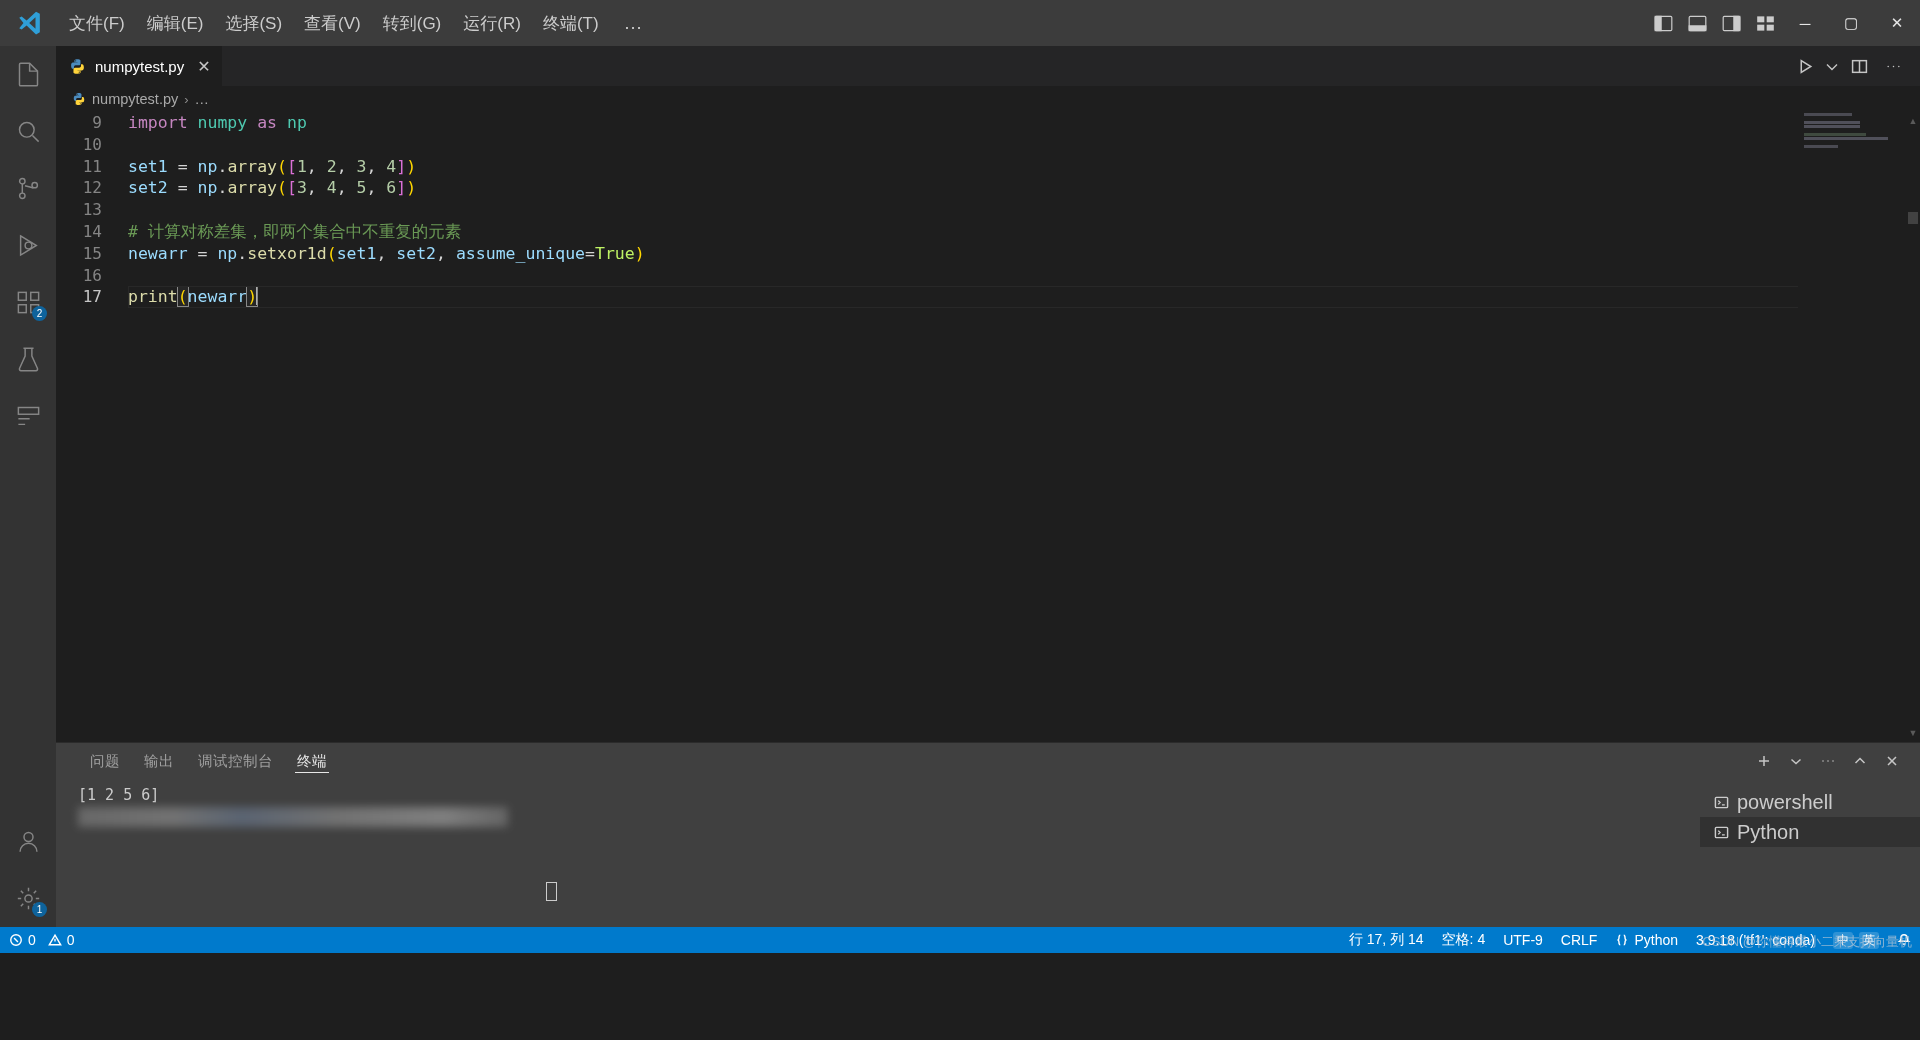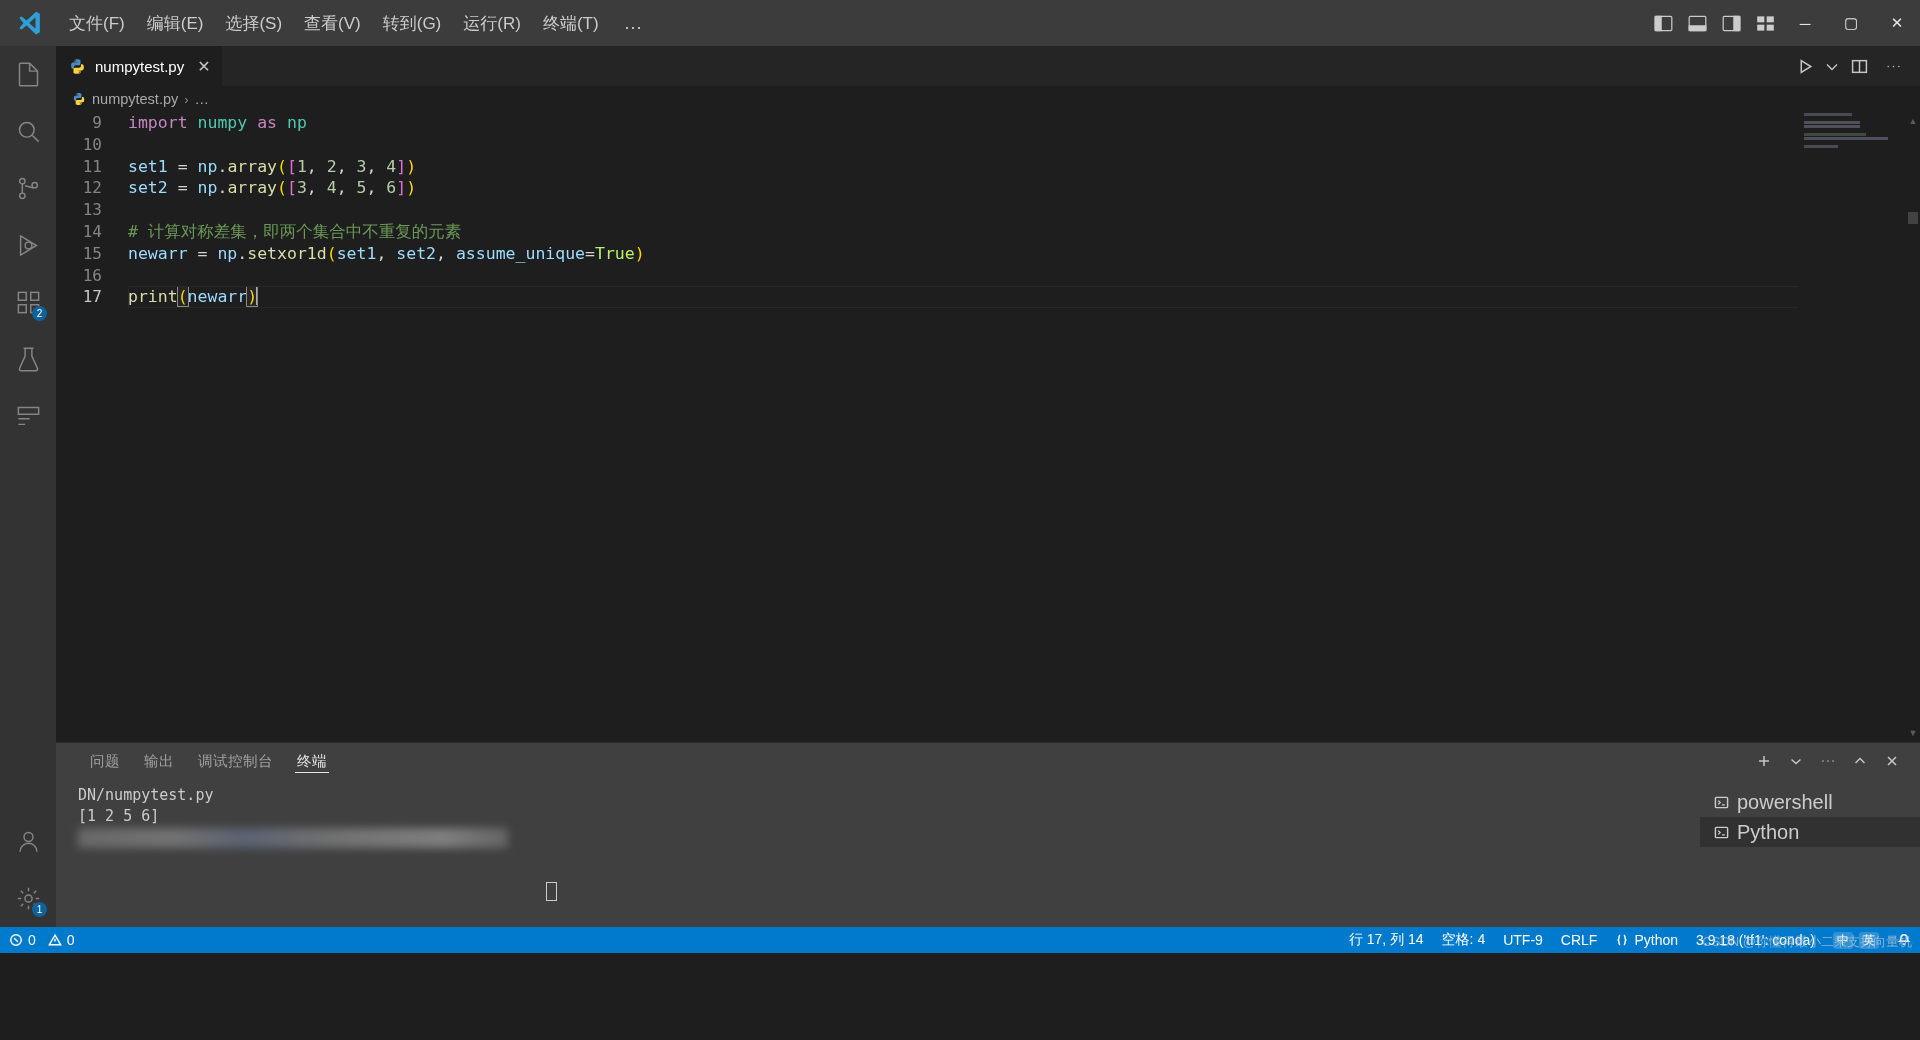--- a/index.html
+++ b/index.html
@@ -398,21 +398,20 @@
             <div class="ic">
               <svg viewBox="0 0 16 16">
                   <path d="M4 4l8 8M12 4l-8 8"></path>
                 </svg>
             </div>
           </div>
         </div>
 
         <div class="panel-body">
           <div class="term">
-            <div>DN/numpytest.py</div>
             <div>[1 2 5 6]</div>
             <div class="term-blur"></div>
             <div class="term-cursor"></div>
           </div>
           <div class="term-sidebar">
             <div class="tlist-item">
               <svg viewBox="0 0 16 16">
                   <rect x="1.5" y="2.5" width="13" height="11" rx="1"></rect>
                   <path d="M4.5 6l2 2-2 2M8.5 10.5h3"></path>
                 </svg>

